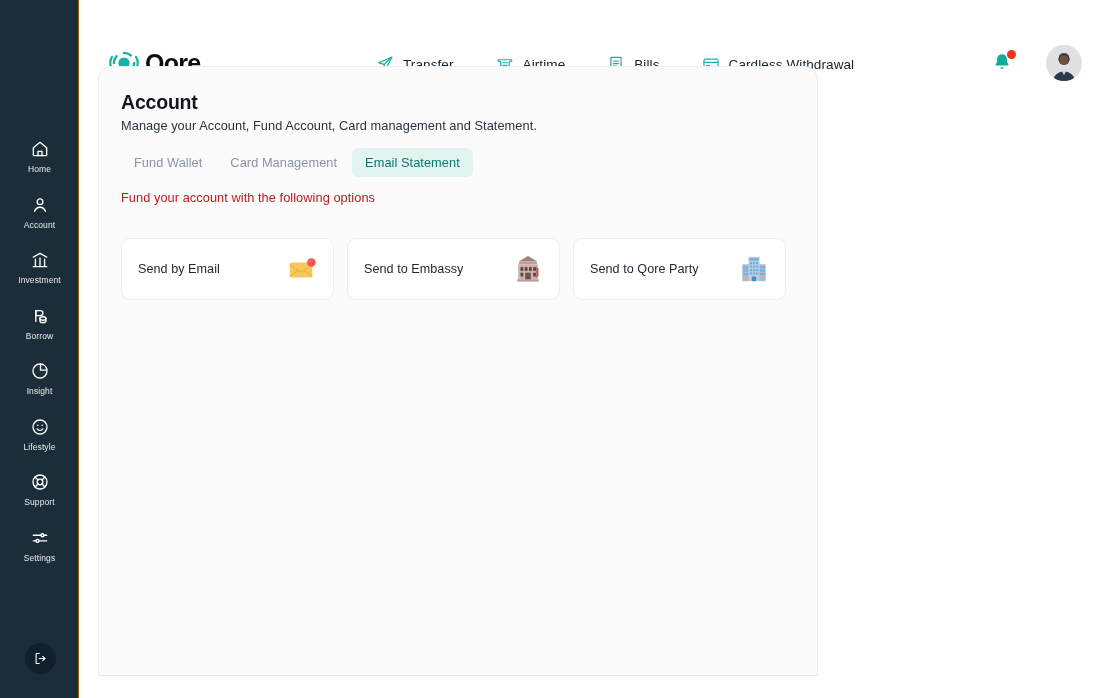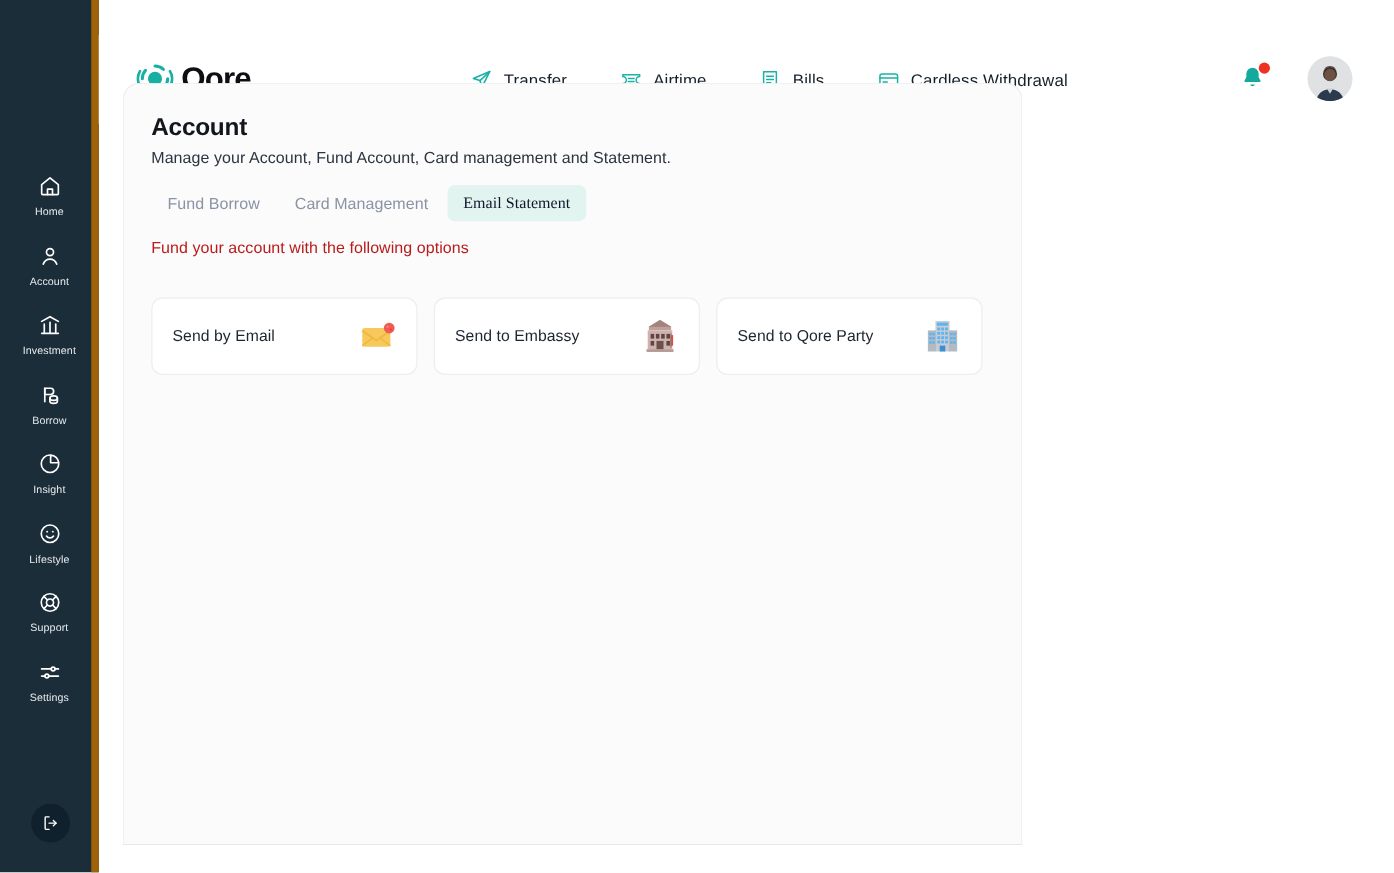--- a/index.html
+++ b/index.html
@@ -19,21 +19,21 @@
     background: #ffffff;
   }
 
   
   .sidebar {
     position: absolute;
     left: 0; top: 0;
     width: 79px;
     height: 698px;
     background: #1c2d3a;
-    border-right: 6px solid #a16207;
+    border-right: 1px solid #a16207;
     display: flex;
     flex-direction: column;
     align-items: center;
   }
 
   .sidebar-nav {
     position: absolute;
     top: 130px;
     left: 0;
     width: 79px;
@@ -210,23 +210,22 @@
     font-size: 12.8px;
     color: #8a93a5;
     padding: 7px 13px;
     border-radius: 6px;
     cursor: pointer;
     white-space: nowrap;
     letter-spacing: .05px;
   }
   .tab.active {
     background: #e2f4f0;
-    color: #0f172a;
+    color: #0f766e;
     font-weight: 400;
-    font-family: Liberation Serif, serif;
   }
 
   .options-label {
     position: absolute;
     left: 22px;
     top: 123px;
     font-size: 12.8px;
     color: #b91c1c;
     letter-spacing: .05px;
   }
@@ -467,21 +466,21 @@
       </div>
     </div>
   </header>
 
   <section class="panel">
 
     <h1 class="panel-title">Account</h1>
     <p class="panel-sub">Manage your Account, Fund Account, Card management and Statement.</p>
 
     <div class="tabs">
-      <div class="tab">Fund Borrow</div>
+      <div class="tab">Fund Wallet</div>
       <div class="tab">Card Management</div>
       <div class="tab active">Email Statement</div>
     </div>
 
     <p class="options-label">Fund your account with the following options</p>
 
     <div class="cards">
 
       <div class="opt-card">
         <span class="oc-label">Send by Email</span>

